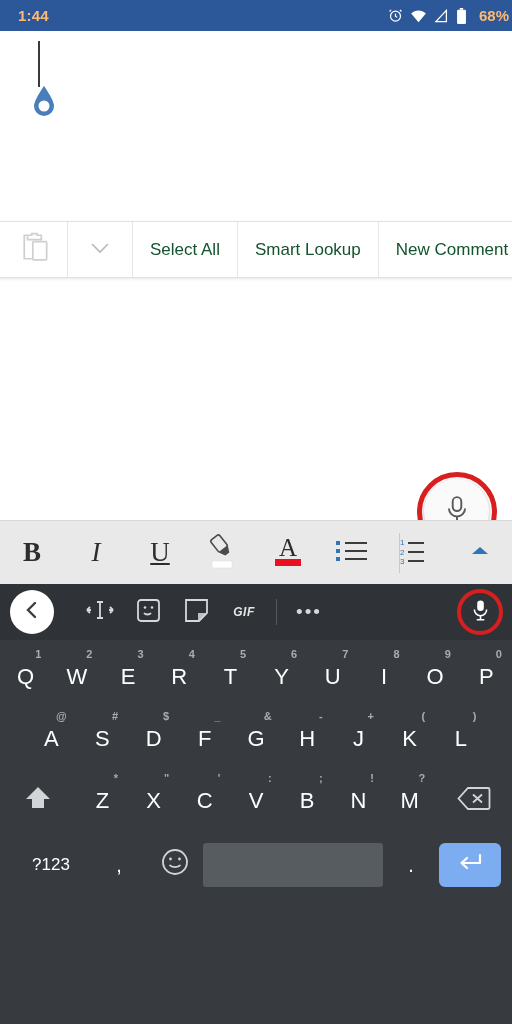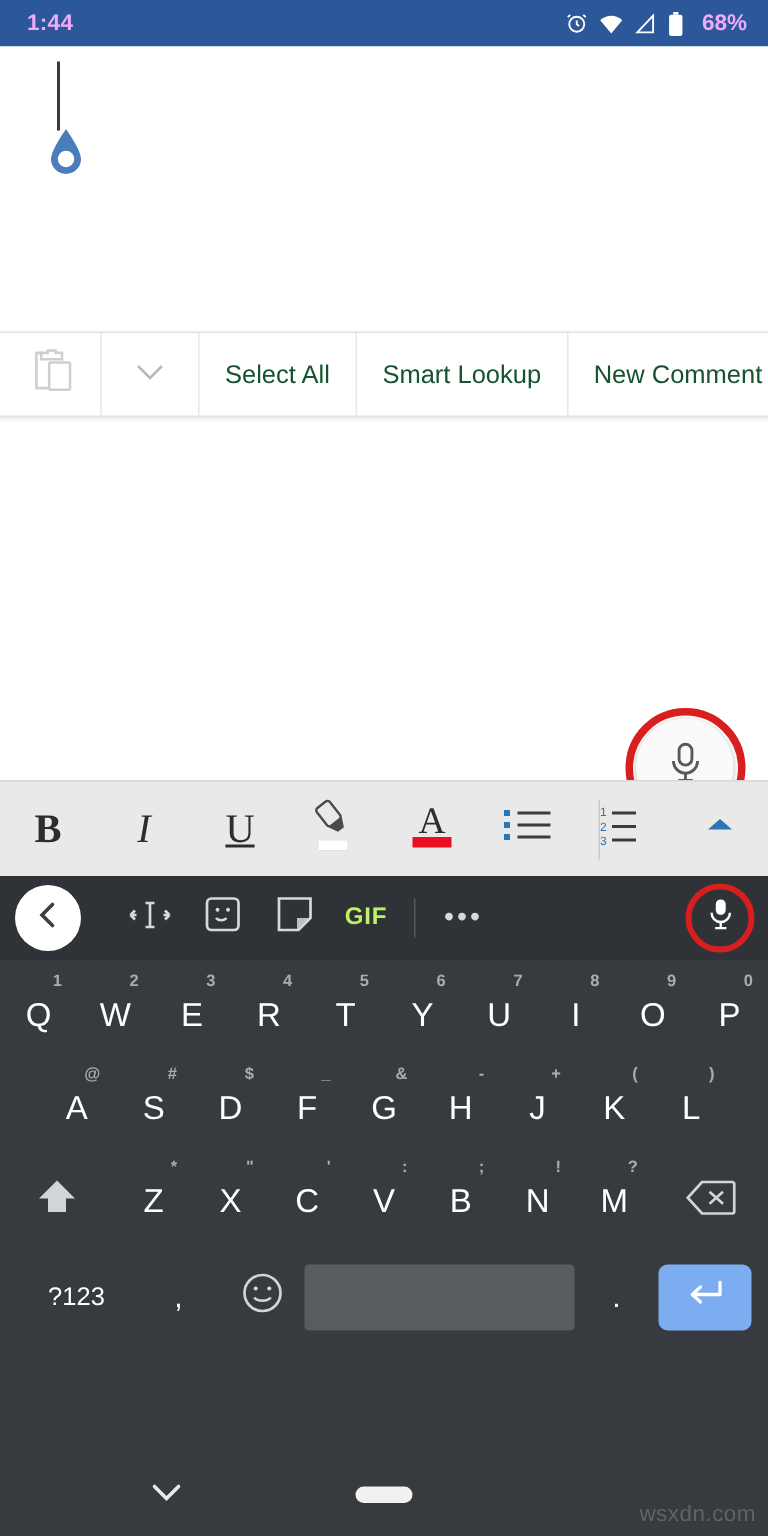--- a/index.html
+++ b/index.html
@@ -7,23 +7,23 @@
     width: 512px; height: 1024px;
     background: #ffffff;
     font-family: "Liberation Sans", sans-serif;
     overflow: hidden;
   }
   .screen { position: relative; width: 512px; height: 1024px; }
 
   
   .statusbar {
     position: absolute; top: 0; left: 0; width: 512px; height: 31px;
-    background: #2c5899; color: #f0abfc;
+    background: #2c5899; color: #fdba74;
     display: flex; align-items: center; justify-content: space-between;
-    padding: 0 14px 0 18px;
+    padding: 0 3px 0 18px;
   }
   .status-time { font-size: 15px; font-weight: bold; letter-spacing: .2px; }
   .status-icons { display: flex; align-items: center; gap: 7px; }
   .status-icons svg { display: block; }
   .status-battery-text { font-size: 15px; font-weight: bold; margin-left: 5px; }
 
   
   .doc {
     position: absolute; top: 31px; left: 0; width: 512px; height: 489px;
     background: #ffffff;
@@ -101,21 +101,21 @@
   .kbt-item {
     display: flex; align-items: center; justify-content: center;
     color: #d6d8da;
   }
   .kbt-back {
     width: 44px; height: 44px; border-radius: 50%;
     background: #ffffff; display: flex; align-items: center; justify-content: center;
     margin-right: 22px; margin-left: 2px;
   }
   .kbt-icon { width: 48px; height: 44px; }
-  .kbt-gif { font-size: 16px; font-weight: bold; letter-spacing: .5px; color: #bef264; }
+  .kbt-gif { font-size: 12px; font-weight: bold; letter-spacing: .5px; color: #e5e5e5; font-style: italic; }
   .kbt-divider { width: 1px; height: 26px; background: #54585c; margin: 0 8px; }
   .kbt-dots { letter-spacing: 2px; font-size: 19px; color: #d6d8da; }
   .kbt-spacer { flex: 1; }
   .kbt-mic-ring {
     position: absolute; right: 9px; top: 5px;
     width: 46px; height: 46px; border-radius: 50%;
     border: 4px solid #d81f1f;
     display: flex; align-items: center; justify-content: center;
   }
 
@@ -520,23 +520,14 @@
           <span>
             <svg width="28" height="22" viewBox="0 0 28 22" fill="none" stroke="#ffffff" stroke-width="2.2" stroke-linecap="round" stroke-linejoin="round">
               <path d="M24 4 V12 H6"></path>
               <path d="M11 7 L5.5 12 L11 17"></path>
             </svg>
           </span>
         </div>
       </div>
     </div>
 
-    <div class="navbar">
-      <span class="nav-down">
-        <svg width="22" height="14" viewBox="0 0 22 14" fill="none" stroke="#e8eaec" stroke-width="2.4" stroke-linecap="round">
-          <path d="M3 3 L11 11 L19 3"></path>
-        </svg>
-      </span>
-      <span class="nav-pill"></span>
-      <span class="watermark">wsxdn.com</span>
-    </div>
   </div>
 </div>
 
 </body></html>

